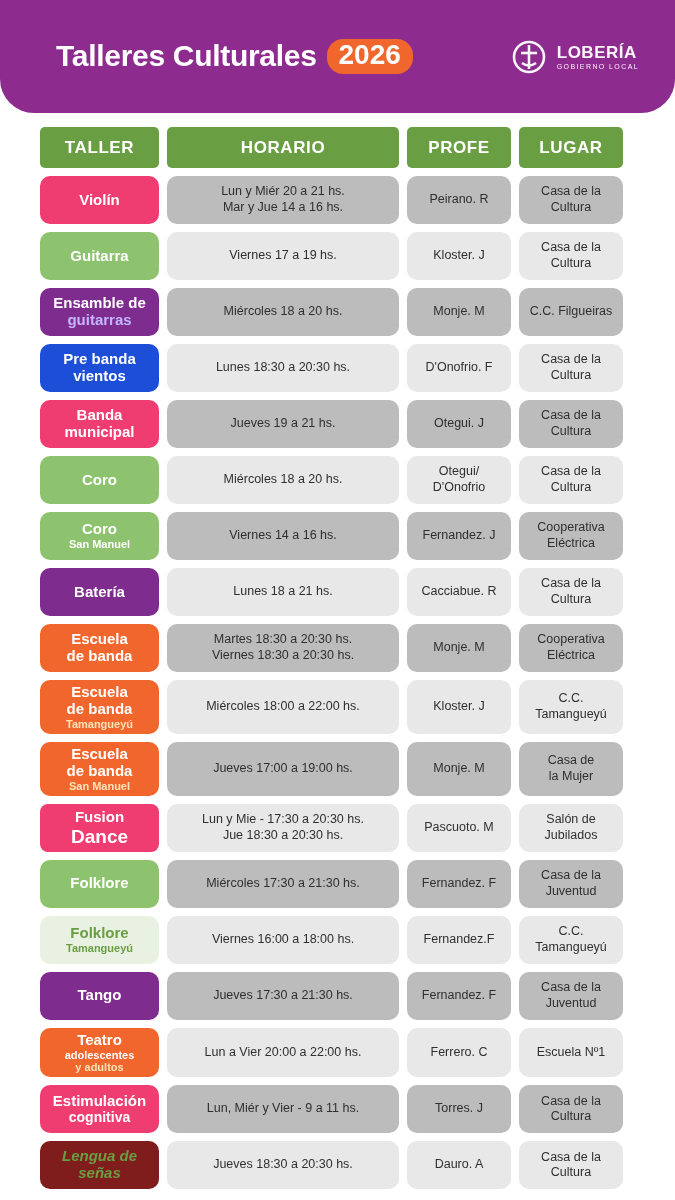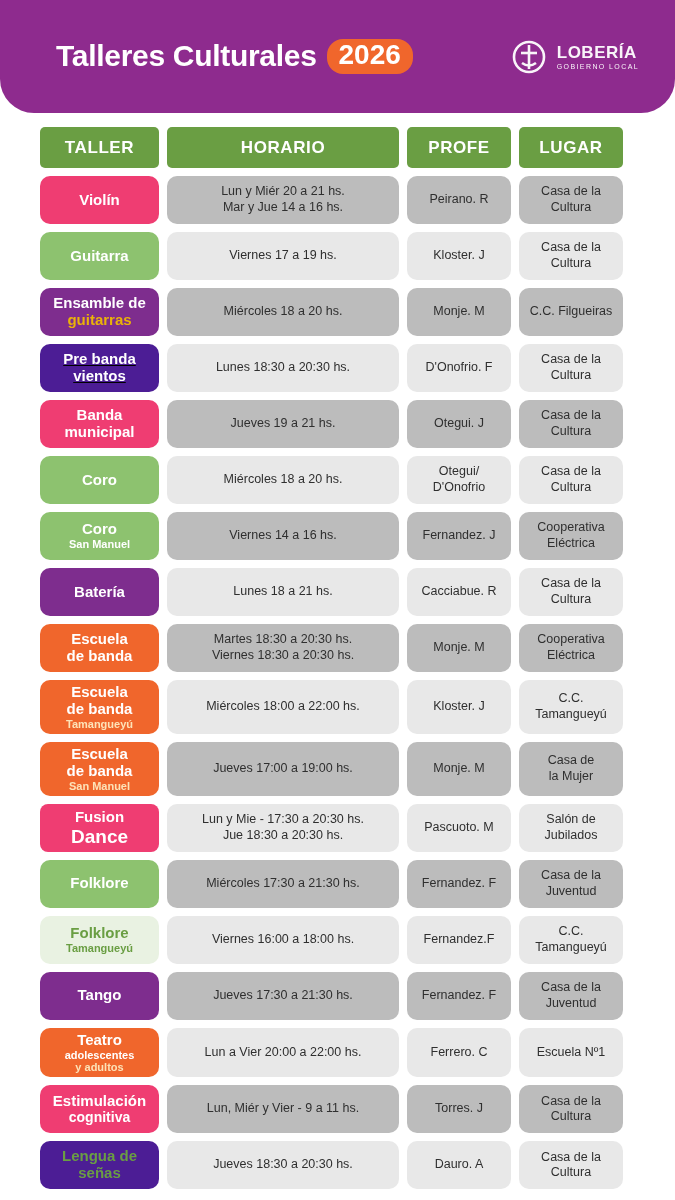--- a/index.html
+++ b/index.html
@@ -194,34 +194,34 @@
           <div class="cell bg-light">
             <div class="c-info">Kloster. J</div>
           </div>
           <div class="cell bg-light">
             <div class="c-info">Casa de la</div>
             <div class="c-info">Cultura</div>
           </div>
         </div>
         <div class="row">
           <div class="cell" style="background: rgb(126, 45, 142);">
-            <div class="c-taller">Ensamble de<span class="sub" style="color: #eab308; font-size: 15px;">guitarras</span></div>
+            <div class="c-taller">Ensamble de<span class="sub" style="color: #c4b5fd; font-size: 15px;">guitarras</span></div>
           </div>
           <div class="cell bg-dark">
             <div class="c-info">Miércoles 18 a 20 hs.</div>
           </div>
           <div class="cell bg-dark">
             <div class="c-info">Monje. M</div>
           </div>
           <div class="cell bg-dark">
             <div class="c-info">C.C. Filgueiras</div>
           </div>
         </div>
         <div class="row">
-          <div class="cell" style="background: #4c1d95; text-decoration: underline;">
+          <div class="cell" style="background: #1d4ed8;">
             <div class="c-taller">Pre banda<span class="sub" style="color: rgb(255, 255, 255); font-size: 15px;">vientos</span></div>
           </div>
           <div class="cell bg-light">
             <div class="c-info">Lunes 18:30 a 20:30 hs.</div>
           </div>
           <div class="cell bg-light">
             <div class="c-info">D'Onofrio. F</div>
           </div>
           <div class="cell bg-light">
             <div class="c-info">Casa de la</div>
@@ -419,21 +419,21 @@
           </div>
           <div class="cell bg-dark">
             <div class="c-info">Torres. J</div>
           </div>
           <div class="cell bg-dark">
             <div class="c-info">Casa de la</div>
             <div class="c-info">Cultura</div>
           </div>
         </div>
         <div class="row">
-          <div class="cell" style="background: #4c1d95;">
+          <div class="cell" style="background: #7f1d1d; font-style: italic;">
             <div class="c-taller" style="color: rgb(106, 158, 67);">Lengua de<span class="sub" style="color: rgb(106, 158, 67); font-size: 15px;">señas</span></div>
           </div>
           <div class="cell bg-light">
             <div class="c-info">Jueves 18:30 a 20:30 hs.</div>
           </div>
           <div class="cell bg-light">
             <div class="c-info">Dauro. A</div>
           </div>
           <div class="cell bg-light">
             <div class="c-info">Casa de la</div>

